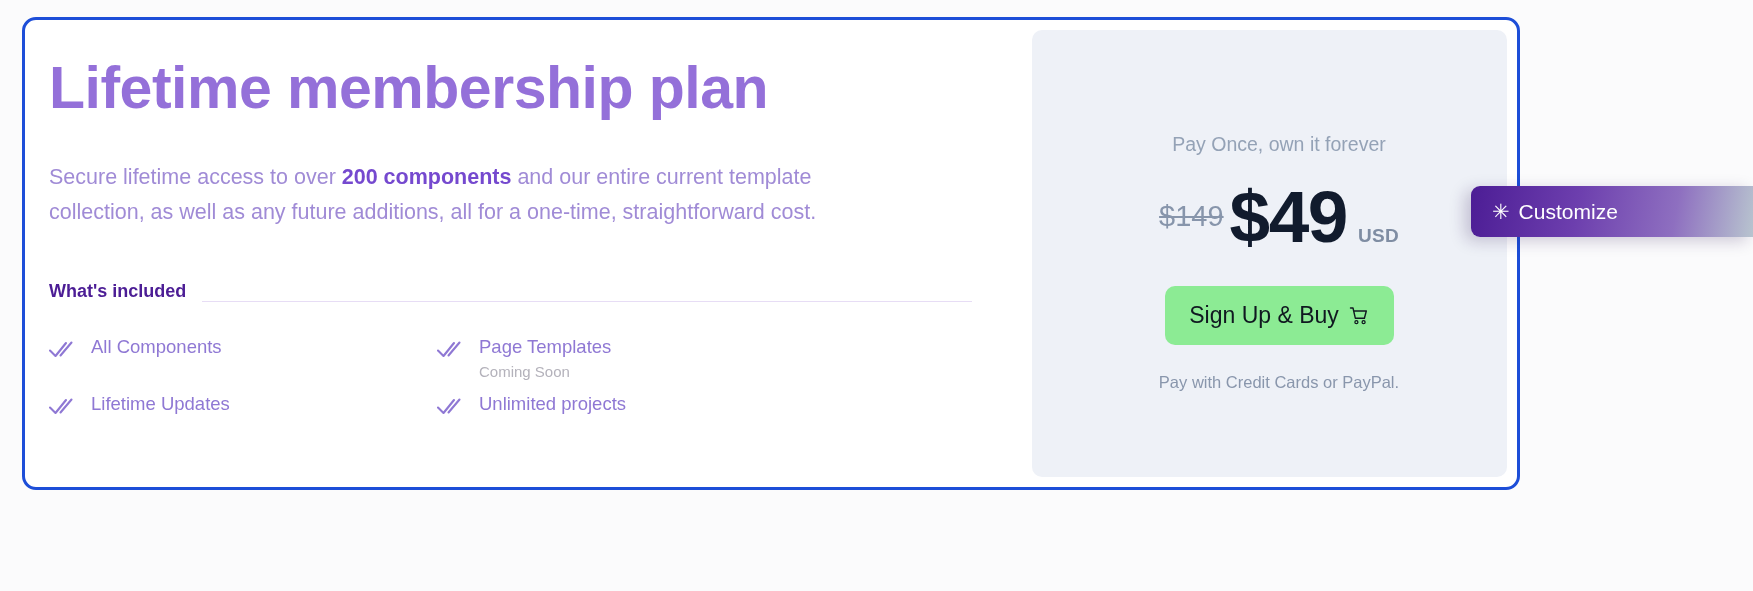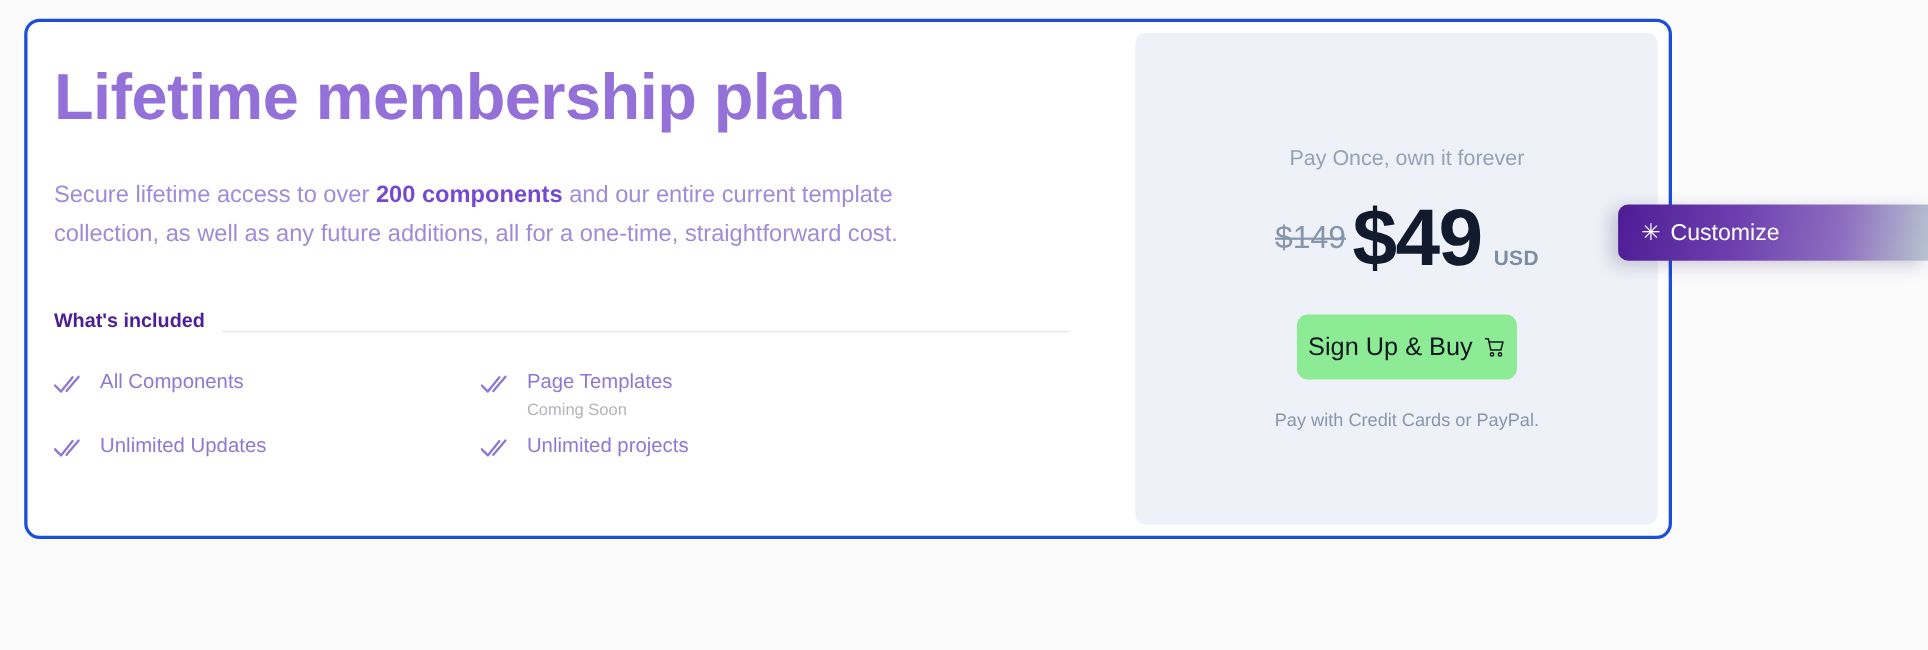--- a/index.html
+++ b/index.html
@@ -161,21 +161,21 @@
   }
 
   #buy-button {
     margin-top: 37px;
     background: #8ceb94;
     color: #101820;
     border: none;
     border-radius: 10px;
     font-family: "Liberation Sans", sans-serif;
     font-size: 23px;
-    width: 200px;
+    width: 229px;
     height: 59px;
     display: flex;
     align-items: center;
     justify-content: center;
     cursor: pointer;
   }
   #buy-cart-icon {
     margin-left: 10px;
     display: inline-flex;
     align-items: center;
@@ -264,21 +264,21 @@
       </div>
 
       <div class="feature-item">
         <span class="feature-icon">
           <svg width="26" height="20" viewBox="0 0 26 20" fill="none">
             <path d="M1 11.5 L6.5 17 L17 4" stroke="#8f78d4" stroke-width="2.1" stroke-linecap="round" stroke-linejoin="round"></path>
             <path d="M11.5 16.5 L22.5 3.5" stroke="#8f78d4" stroke-width="2.1" stroke-linecap="round" stroke-linejoin="round"></path>
           </svg>
         </span>
         <span>
-          <span class="feature-label">Unlimited Updates</span>
+          <span class="feature-label">Lifetime Updates</span>
         </span>
       </div>
 
       <div class="feature-item">
         <span class="feature-icon">
           <svg width="26" height="20" viewBox="0 0 26 20" fill="none">
             <path d="M1 11.5 L6.5 17 L17 4" stroke="#8f78d4" stroke-width="2.1" stroke-linecap="round" stroke-linejoin="round"></path>
             <path d="M11.5 16.5 L22.5 3.5" stroke="#8f78d4" stroke-width="2.1" stroke-linecap="round" stroke-linejoin="round"></path>
           </svg>
         </span>

